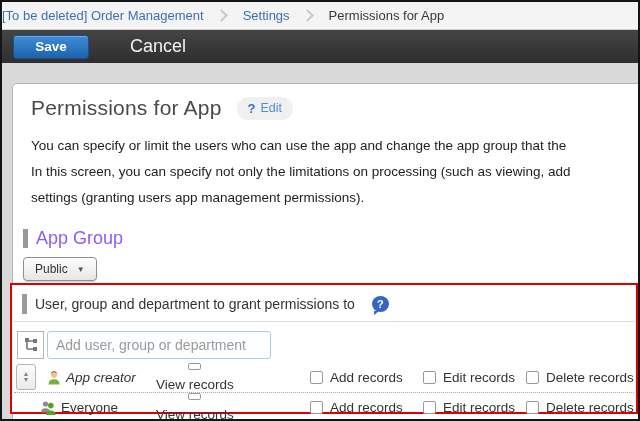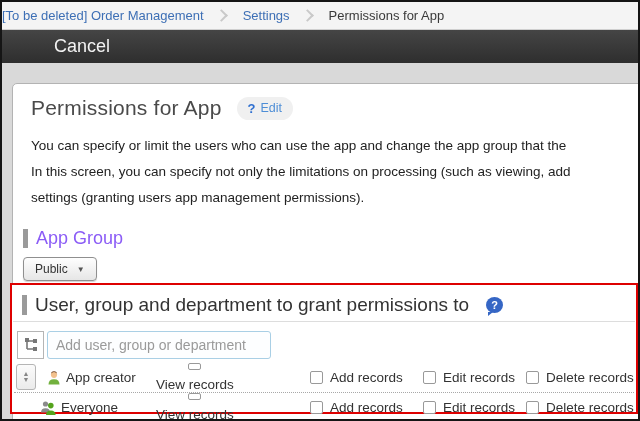--- a/index.html
+++ b/index.html
@@ -36,21 +36,21 @@
   .block-label span { font-size:18px; color:#8b5cf6; }
 
   .dropdown { margin:8px 0 0 10px; display:inline-flex; align-items:center; gap:9px; background:linear-gradient(#fefefe,#e6e6e6); border:1px solid #8f8f8f; border-radius:4px; padding:4px 11px 4px 11px; cursor:pointer; box-shadow:0 1px 1px rgba(0,0,0,.18); }
   .dropdown .val { font-size:12px; color:#333; }
   .dropdown .caret { font-size:8px; color:#555; }
 
   
   .perm-section { position:absolute; left:8px; top:220px; width:628px; height:131px; border:2px solid #dd0000; background:#fff; }
   .sec-head { position:absolute; left:10px; top:9px; display:flex; align-items:center; }
   .sec-head .accent-bar { height:20px; }
-  .sec-head span { font-size:19px; color:#333; }
+  .sec-head span { font-size:14px; color:#333; }
   .help-balloon { position:relative; margin-left:17px; width:17px; height:16px; background:#3566c5; border-radius:50%; color:#fff; font-size:11px; font-weight:bold; text-align:center; line-height:16px; cursor:pointer; }
   .help-balloon::after { content:""; position:absolute; left:2px; bottom:-3px; border-left:5px solid #3566c5; border-bottom:4px solid transparent; }
   .sec-divider { position:absolute; left:1px; right:1px; top:36px; border-top:1px solid #ddd; }
 
   .picker-row { position:absolute; left:5px; top:46px; display:flex; align-items:center; gap:3px;border-radius:6px; }
   .tree-btn { width:27px; height:28px; background:#fff; border:1px solid #b5b5b5; display:flex; align-items:center; justify-content:center; cursor:pointer; }
   .picker-input { width:224px; height:28px; border:1px solid #a9cfe5; border-radius:3px; font-size:14px; color:#333; padding:0 8px; background:#fdfeff; font-family:"Liberation Sans","DejaVu Sans",sans-serif; }
   .picker-input::placeholder { color:#9a9a9a; opacity:1; }
 
   .rows { position:absolute; left:0; top:78px; right:0; }
@@ -72,20 +72,21 @@
 
   <div class="breadcrumb">
     <span class="crumb">[To be deleted] Order Management</span>
     <span class="chev"></span>
     <span class="crumb">Settings</span>
     <span class="chev"></span>
     <span class="crumb current">Permissions for App</span>
   </div>
 
   <div class="toolbar">
+    <div class="save-btn">Save</div>
     <div class="cancel-btn">Cancel</div>
   </div>
 
   <div class="content">
     <div class="panel">
 
       <div class="title-row">
         <div class="page-title">Permissions for App</div>
         <div class="help-pill">
           <span class="q">?</span>
@@ -131,21 +132,21 @@
         <input class="picker-input" type="text" placeholder="Add user, group or department" style="">
       </div>
 
       <div class="rows">
 
         <div class="perm-row">
           <div class="reorder-btn">
             <span>▲</span>
             <span>▼</span>
           </div>
-          <div class="entity" style="left:34px;">
+          <div class="entity" style="left:34px;font-style:italic;">
             <svg width="16" height="16" viewBox="0 0 16 16">
               <path d="M2.5 14.5 q0-5.2 5.5-5.2 t5.5 5.2 z" fill="#72b13e"></path>
               <circle cx="8" cy="4.8" r="3.1" fill="#f2c18e"></circle>
               <path d="M4.9 4.4 a3.1 3.1 0 0 1 6.2 0 l-.4-1.4 -2.7-1 -2.7 1 z" fill="#6f4526"></path>
             </svg>
             <span class="nm">App creator</span>
           </div>
           <div class="cbg c1">
             <input type="checkbox" style="">
             <label>View records</label>

